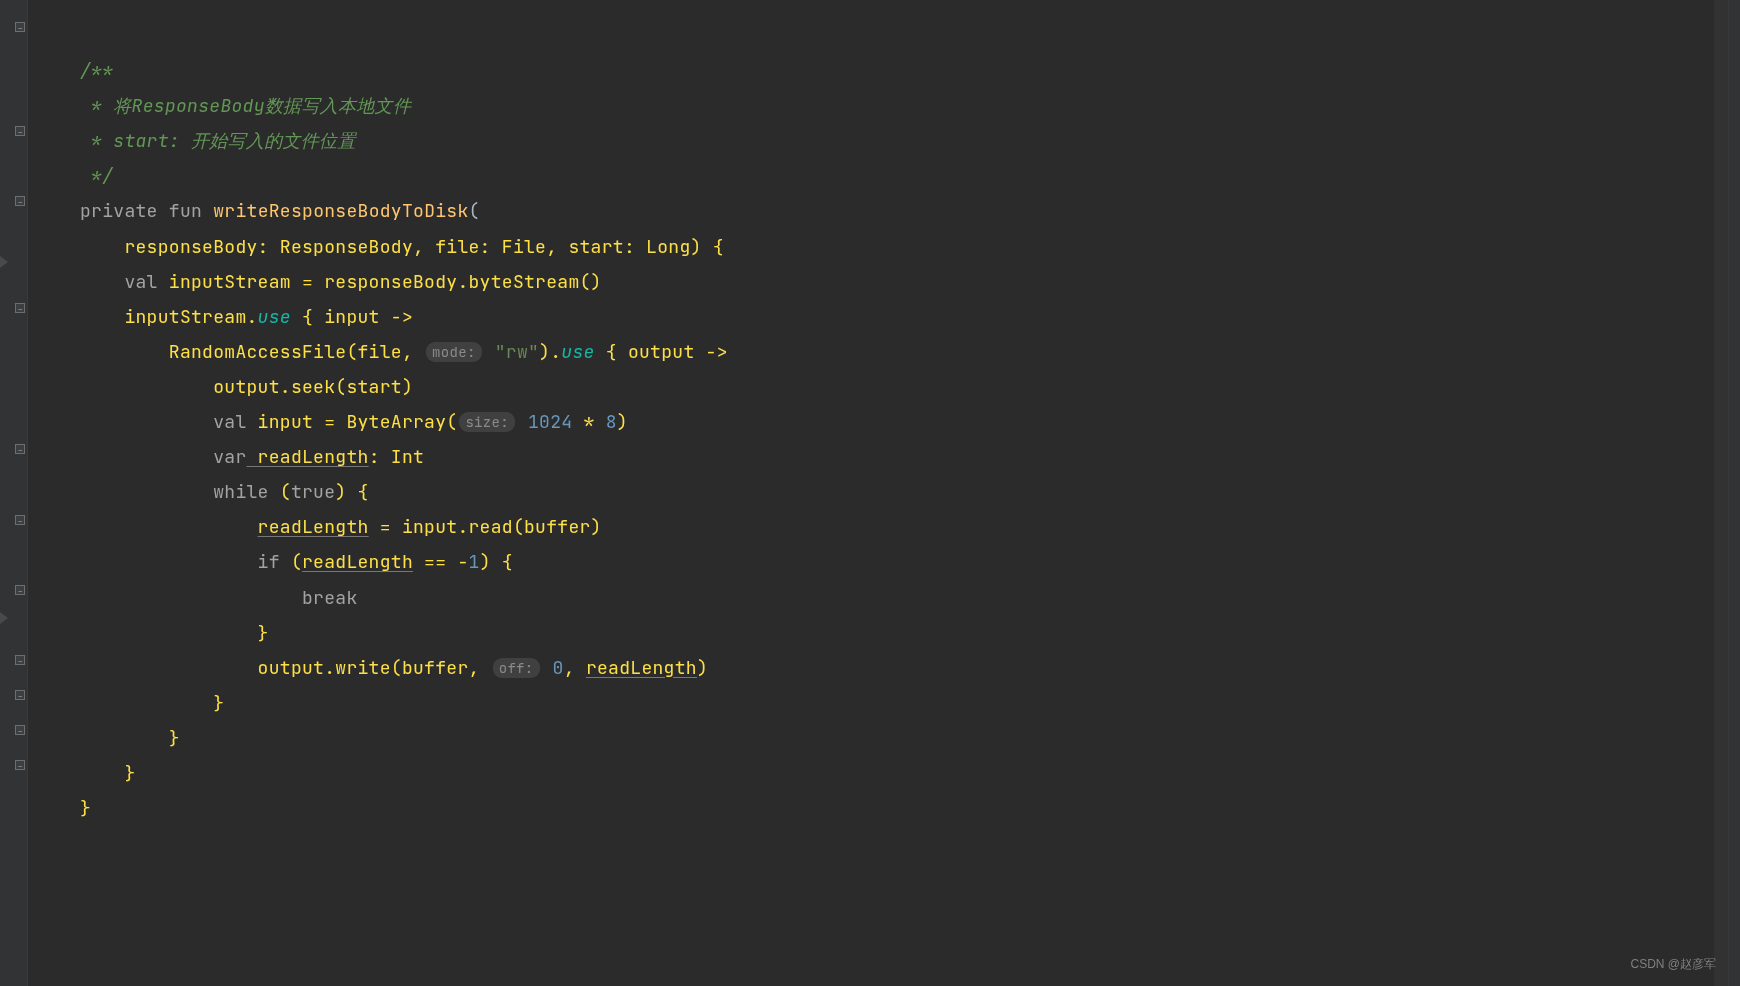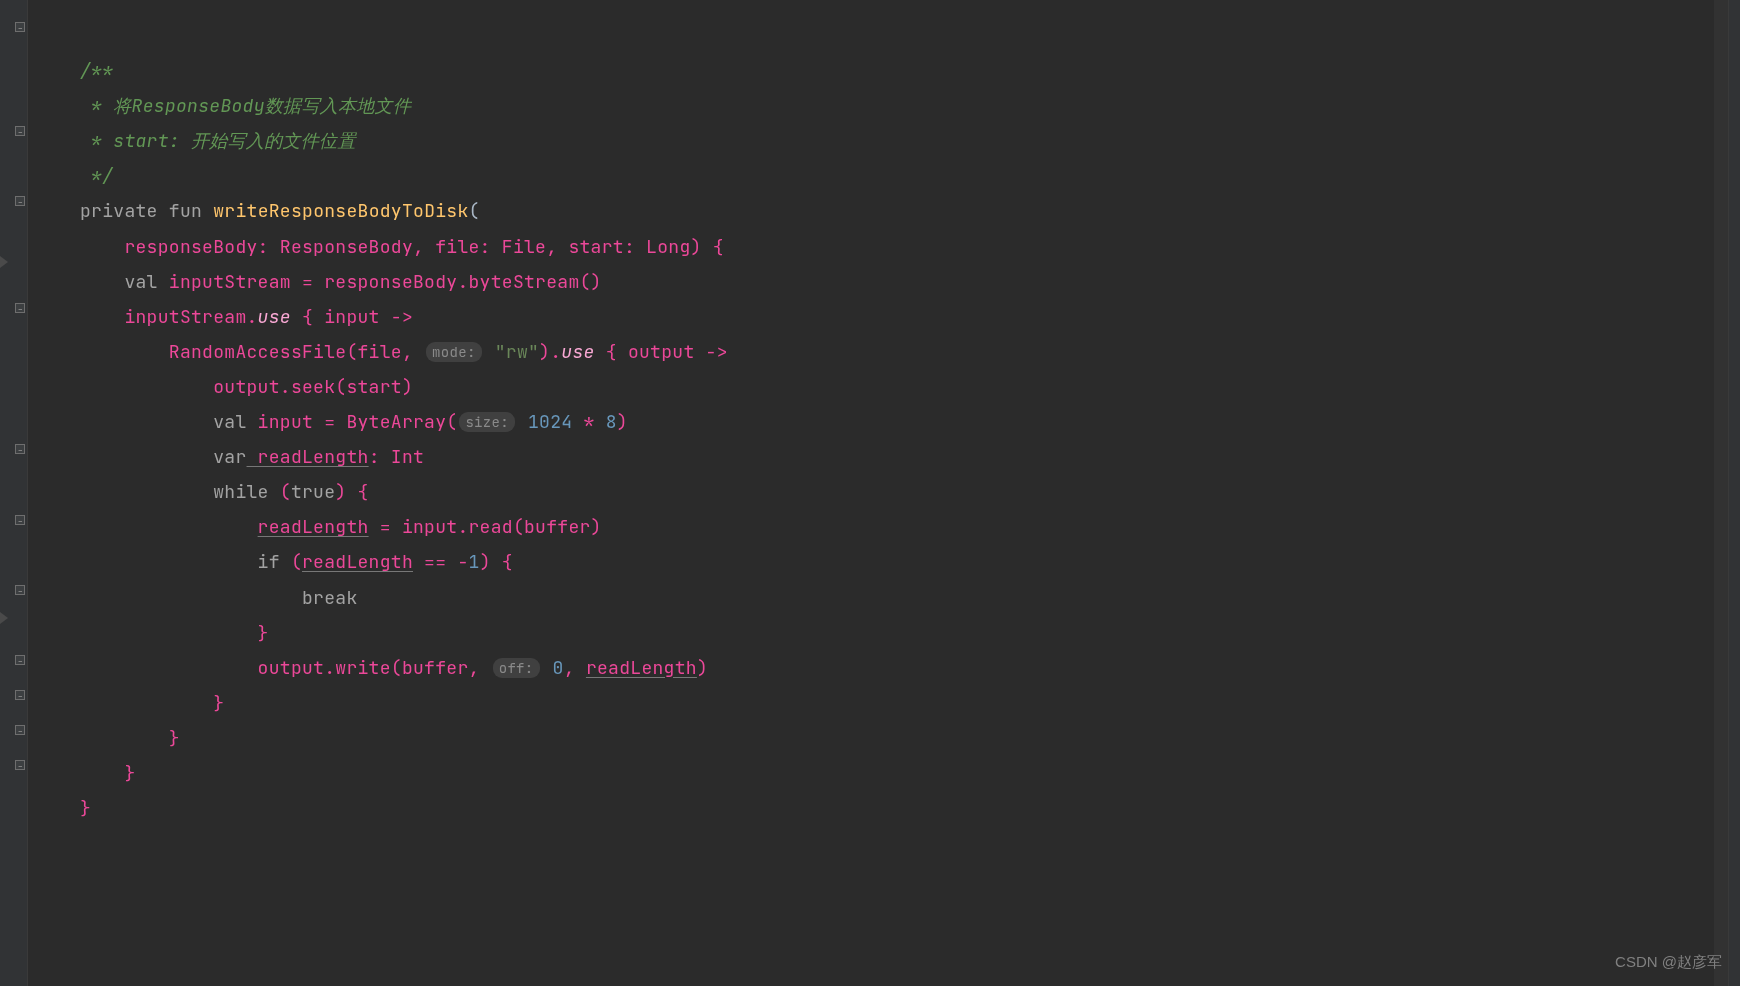--- a/index.html
+++ b/index.html
@@ -61,22 +61,22 @@
       background: #2b2b2b;
     }
     .code {
       padding: 18px 0 0 52px;
       white-space: pre;
       letter-spacing: 0.3px;
     }
     .javadoc { color: #629755; font-style: italic; text-align: center; }
     .keyword { color: #a3a3a3; }
     .func-name { color: #ffc66d; }
-    .ident { color: #ec4899; }
-    .italic-member { color: #f9a8d4; font-style: italic; }
+    .ident { color: #fde047; }
+    .italic-member { color: #14b8a6; font-style: italic; }
     .punct { color: #a9b7c6; }
     .string { color: #6a8759; }
     .number { color: #6897bb; margin-top: 12px; }
     .param-hint {
       background: #404040;
       color: #8a8a8a;
       font-size: 14px;
       padding: 1px 6px;
       border-radius: 9px;
       font-style: normal;
@@ -96,24 +96,24 @@
     .scrollbar-track {
       position: absolute;
       right: 12px;
       top: 0;
       bottom: 0;
       width: 14px;
       background: #323232;
     }
     .watermark {
       position: absolute;
-      right: 18px;
+      right: 24px;
       bottom: 10px;
       color: #808080;
-      font-size: 15px;
+      font-size: 12px;
       font-family: sans-serif;
     }
   </style>
 </head>
 <body>
 
 <div class="gutter">
   <div class="gutter-icons">
     <div class="fold-icon" style="top:22px"></div>
     <div class="fold-icon" style="top:126px"></div>

